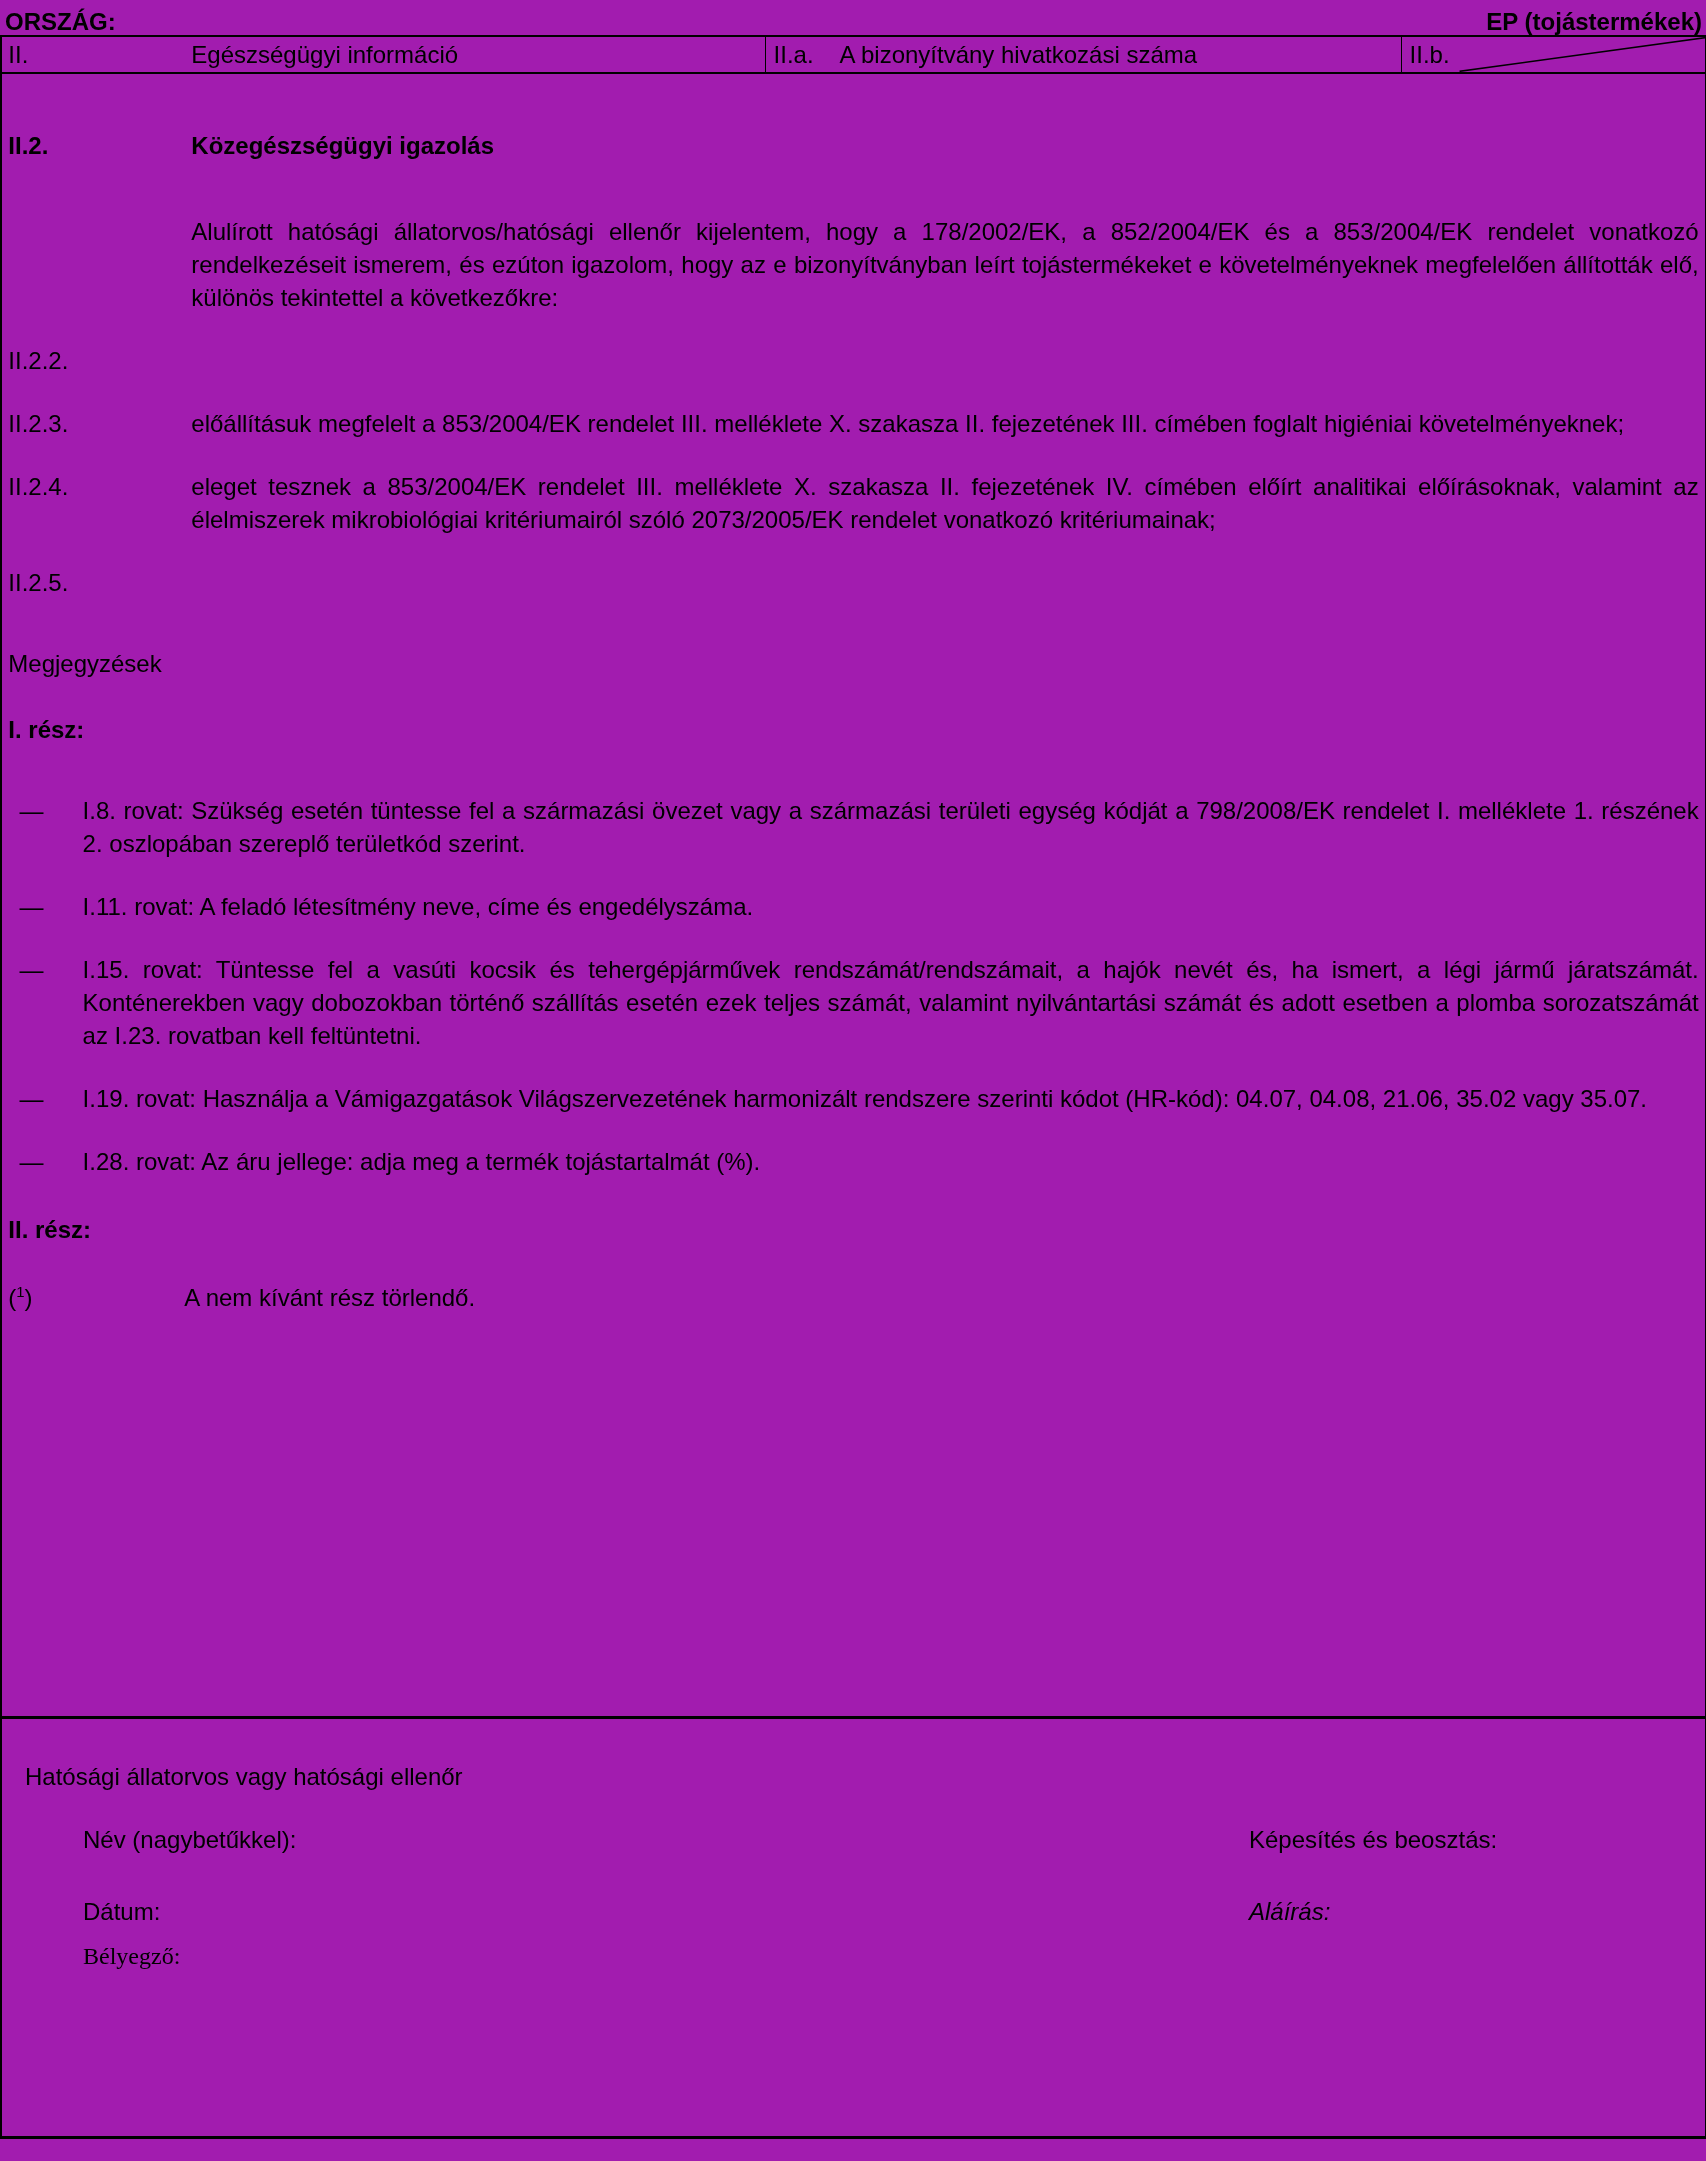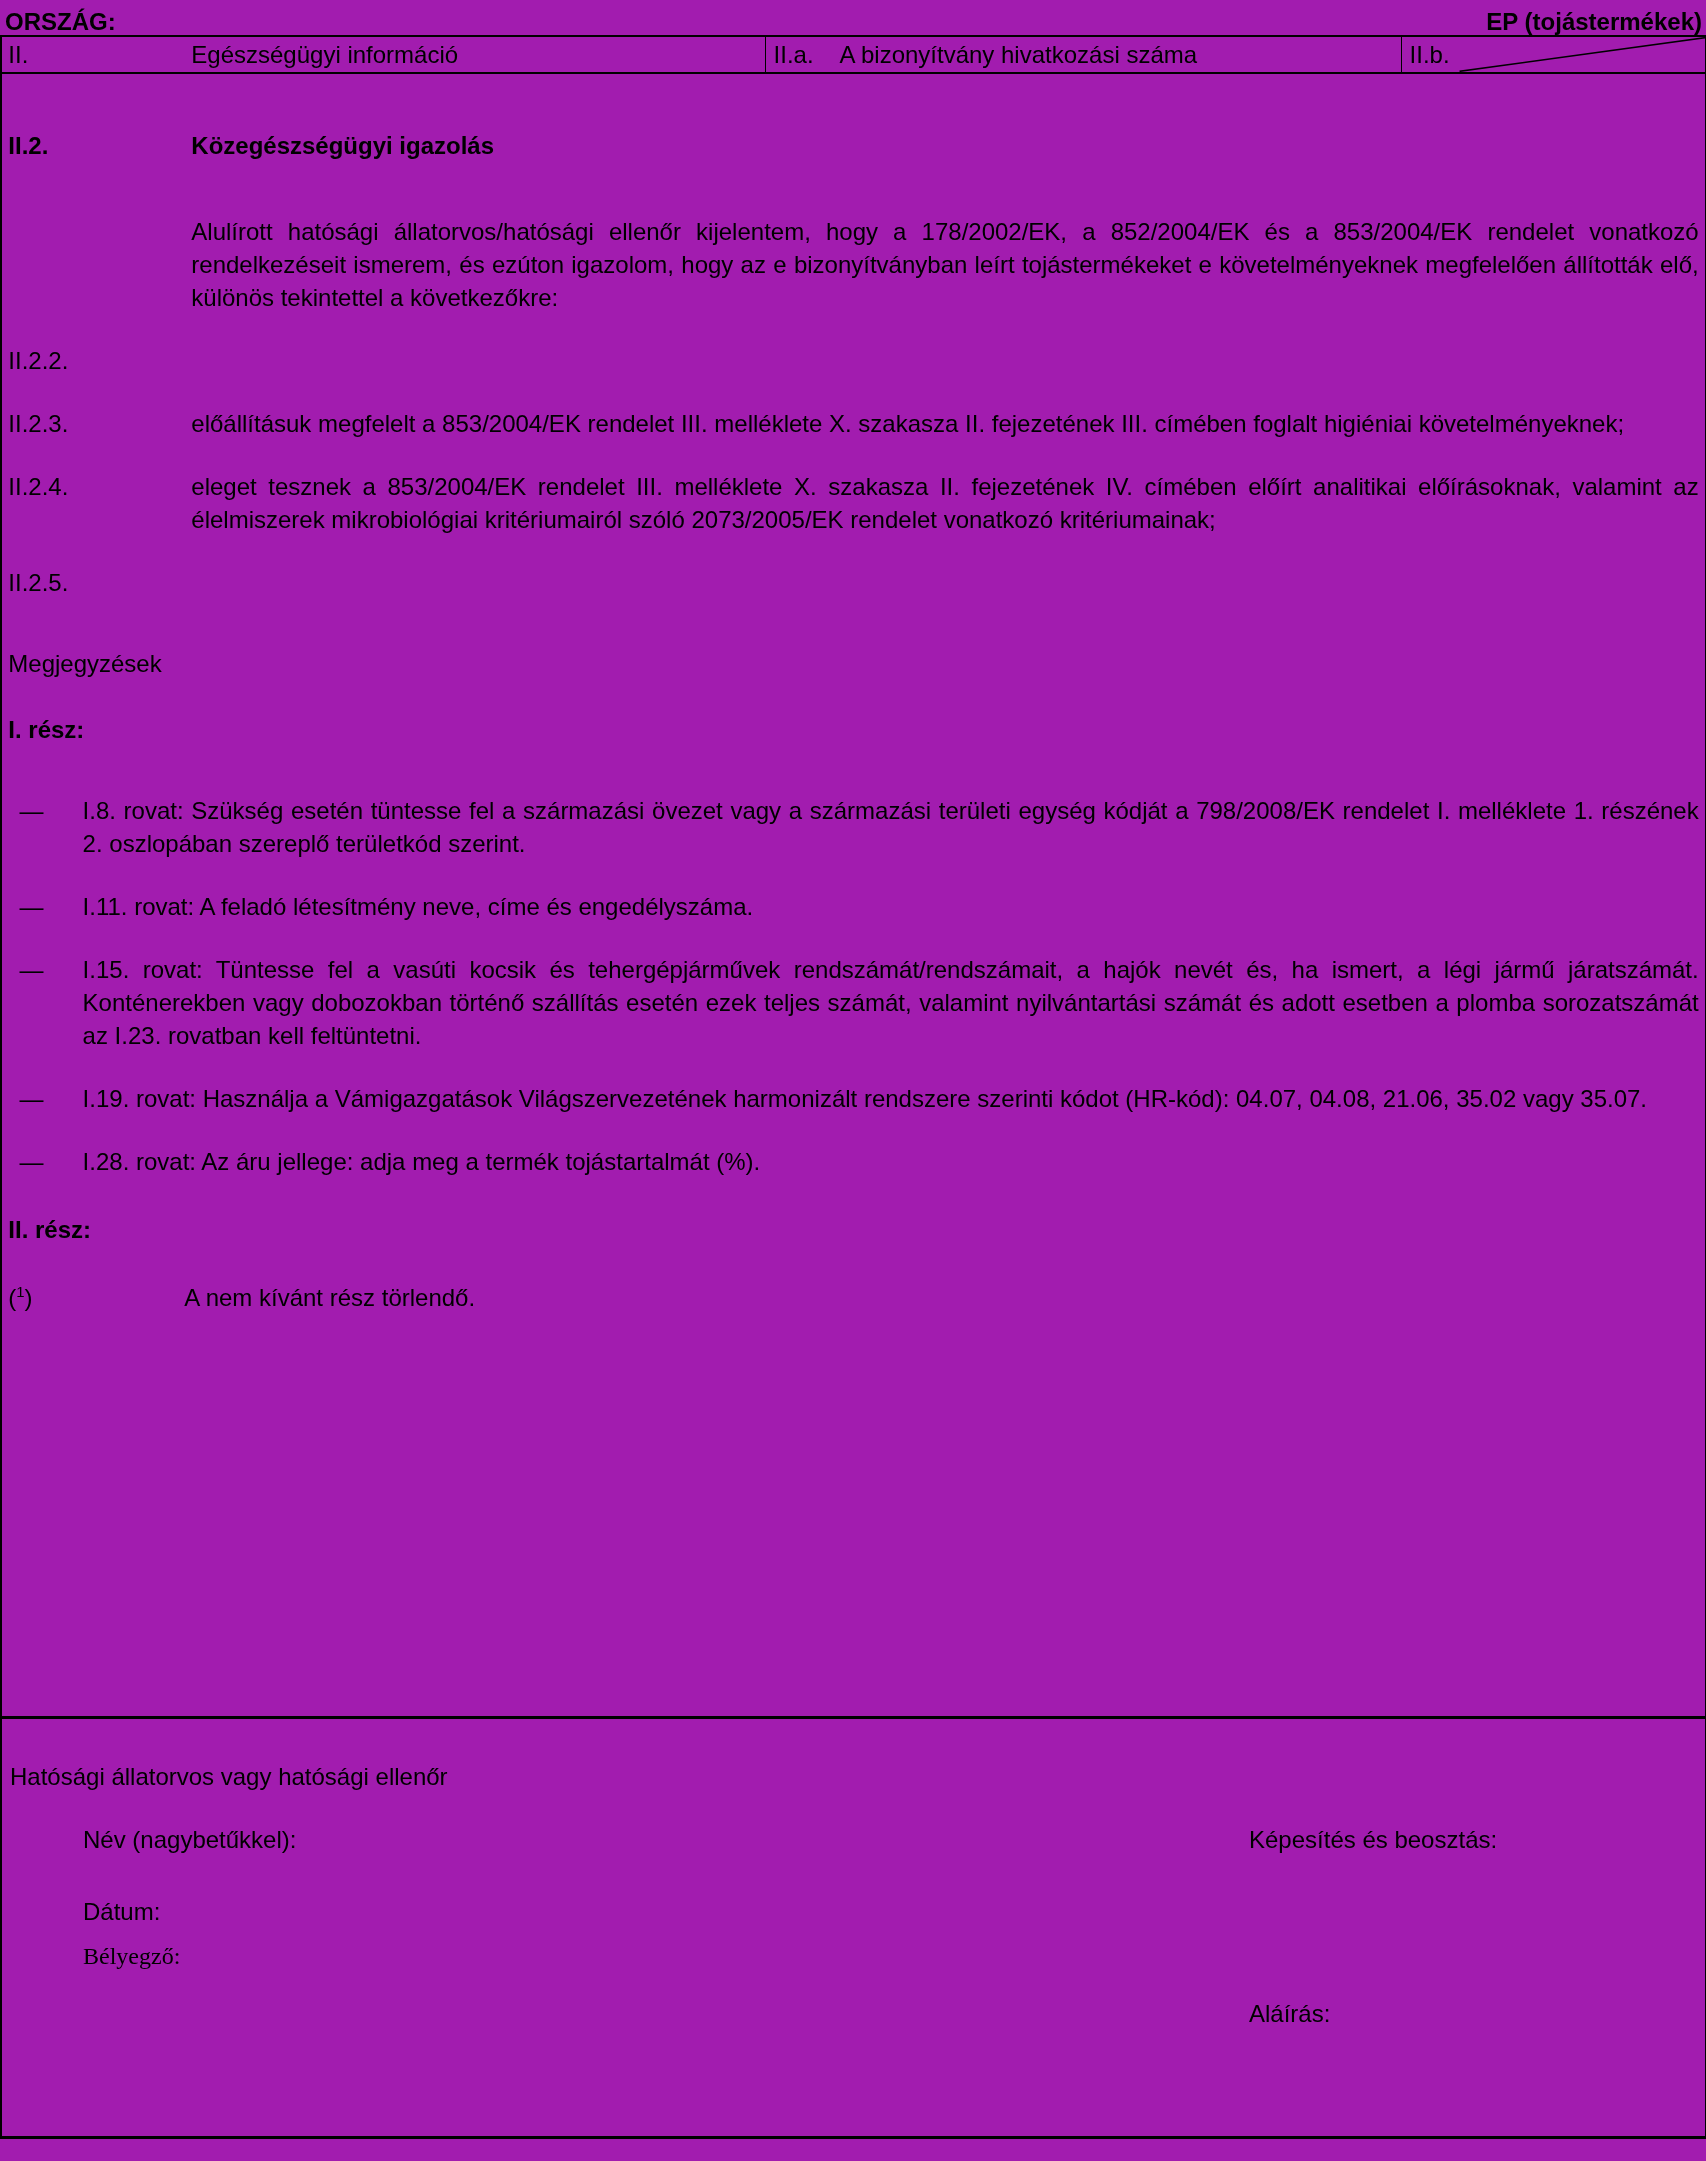--- a/index.html
+++ b/index.html
@@ -75,21 +75,21 @@
   sup { font-size: 62%; line-height: 0; }
 
   
   .divider {
     position: absolute;
     left: 0; right: 0;
     top: 1642px;
     height: 2.5px;
     background: #000;
   }
-  .sig-heading { position: absolute; left: 8px; top: 1686px; }
+  .sig-heading { position: absolute; left: 23px; top: 1686px; }
   .sig-label { position: absolute; white-space: nowrap; }
 </style>
 </head>
 <body>
 
 <div class="page">
 
   <div class="topbar">
     <span>ORSZÁG:</span>
     <span>EP (tojástermékek)</span>
@@ -171,19 +171,19 @@
     </div>
 
     <div class="divider"></div>
 
     <div class="sig-heading">Hatósági állatorvos vagy hatósági ellenőr</div>
 
     <div class="sig-label" style="left:81px; top:1749px;">Név (nagybetűkkel):</div>
     <div class="sig-label" style="left:1247px; top:1749px;">Képesítés és beosztás:</div>
 
     <div class="sig-label" style="left:81px; top:1821px;">Dátum:</div>
-    <div class="sig-label" style="left:1247px; top:1923px;">Aláírás:</div>
+    <div class="sig-label" style="left:1247px; top:1821px;font-style:italic;">Aláírás:</div>
 
     <div class="sig-label" style="left:81px; top:1866px;font-family:Liberation Serif, serif;">Bélyegző:</div>
 
   </div>
 </div>
 
 
 </body></html>

